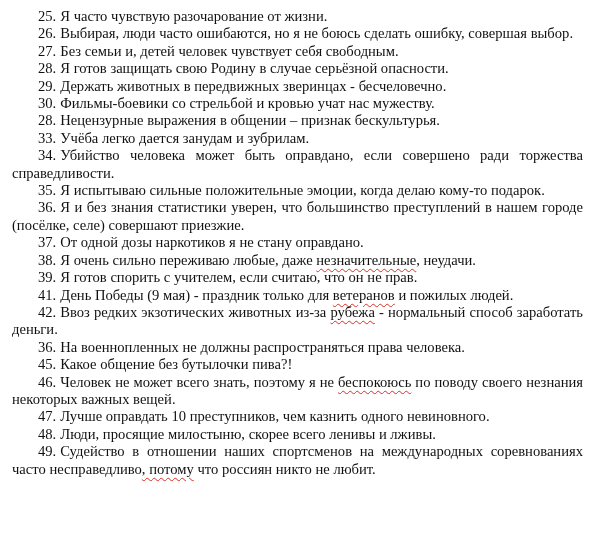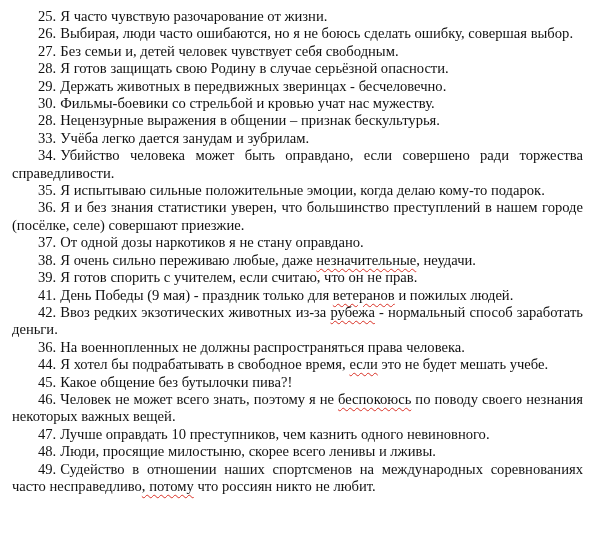--- a/index.html
+++ b/index.html
@@ -55,19 +55,18 @@
   <p class="item nojustify"><span class="num">33.</span><span>Учёба легко дается занудам и зубрилам.</span></p>
   <p class="item"><span class="num">34.</span><span>Убийство человека может быть оправдано, если совершено ради торжества справедливости.</span></p>
   <p class="item nojustify"><span class="num">35.</span><span>Я испытываю сильные положительные эмоции, когда делаю кому-то подарок.</span></p>
   <p class="item"><span class="num">36.</span><span>Я и без знания статистики уверен, что большинство преступлений в нашем городе (посёлке, селе) совершают приезжие.</span></p>
   <p class="item nojustify"><span class="num">37.</span><span>От одной дозы наркотиков я не стану оправдано.</span></p>
   <p class="item nojustify"><span class="num">38.</span><span>Я очень сильно переживаю любые, даже </span><span class="spell">незначительные</span><span>, неудачи.</span></p>
   <p class="item nojustify"><span class="num">39.</span><span>Я готов спорить с учителем, если считаю, что он не прав.</span></p>
   <p class="item nojustify"><span class="num">41.</span><span>День Победы (9 мая) - праздник только для </span><span class="spell">ветеранов</span><span> и пожилых людей.</span></p>
   <p class="item"><span class="num">42.</span><span>Ввоз редких экзотических животных из-за </span><span class="spell">рубежа</span><span> - нормальный способ заработать деньги.</span></p>
   <p class="item nojustify"><span class="num">36.</span><span>На военнопленных не должны распространяться права человека.</span></p>
-  <p class="item nojustify"><span class="num">44.</span><span>Я хотел бы подрабатывать в свободное время, </span><span class="spell">если</span><span> это не будет мешать учебе.</span></p>
   <p class="item nojustify"><span class="num">45.</span><span>Какое общение без бутылочки пива?!</span></p>
   <p class="item"><span class="num">46.</span><span>Человек не может всего знать, поэтому я не </span><span class="spell">беспокоюсь</span><span> по поводу своего незнания некоторых важных вещей.</span></p>
   <p class="item nojustify"><span class="num">47.</span><span>Лучше оправдать 10 преступников, чем казнить одного невиновного.</span></p>
   <p class="item nojustify"><span class="num">48.</span><span>Люди, просящие милостыню, скорее всего ленивы и лживы.</span></p>
   <p class="item"><span class="num">49.</span><span>Судейство в отношении наших спортсменов на международных соревнованиях часто несправедливо</span><span class="spell">, потому</span><span> что россиян никто не любит.</span></p>
 </div>
 
 </body></html>

